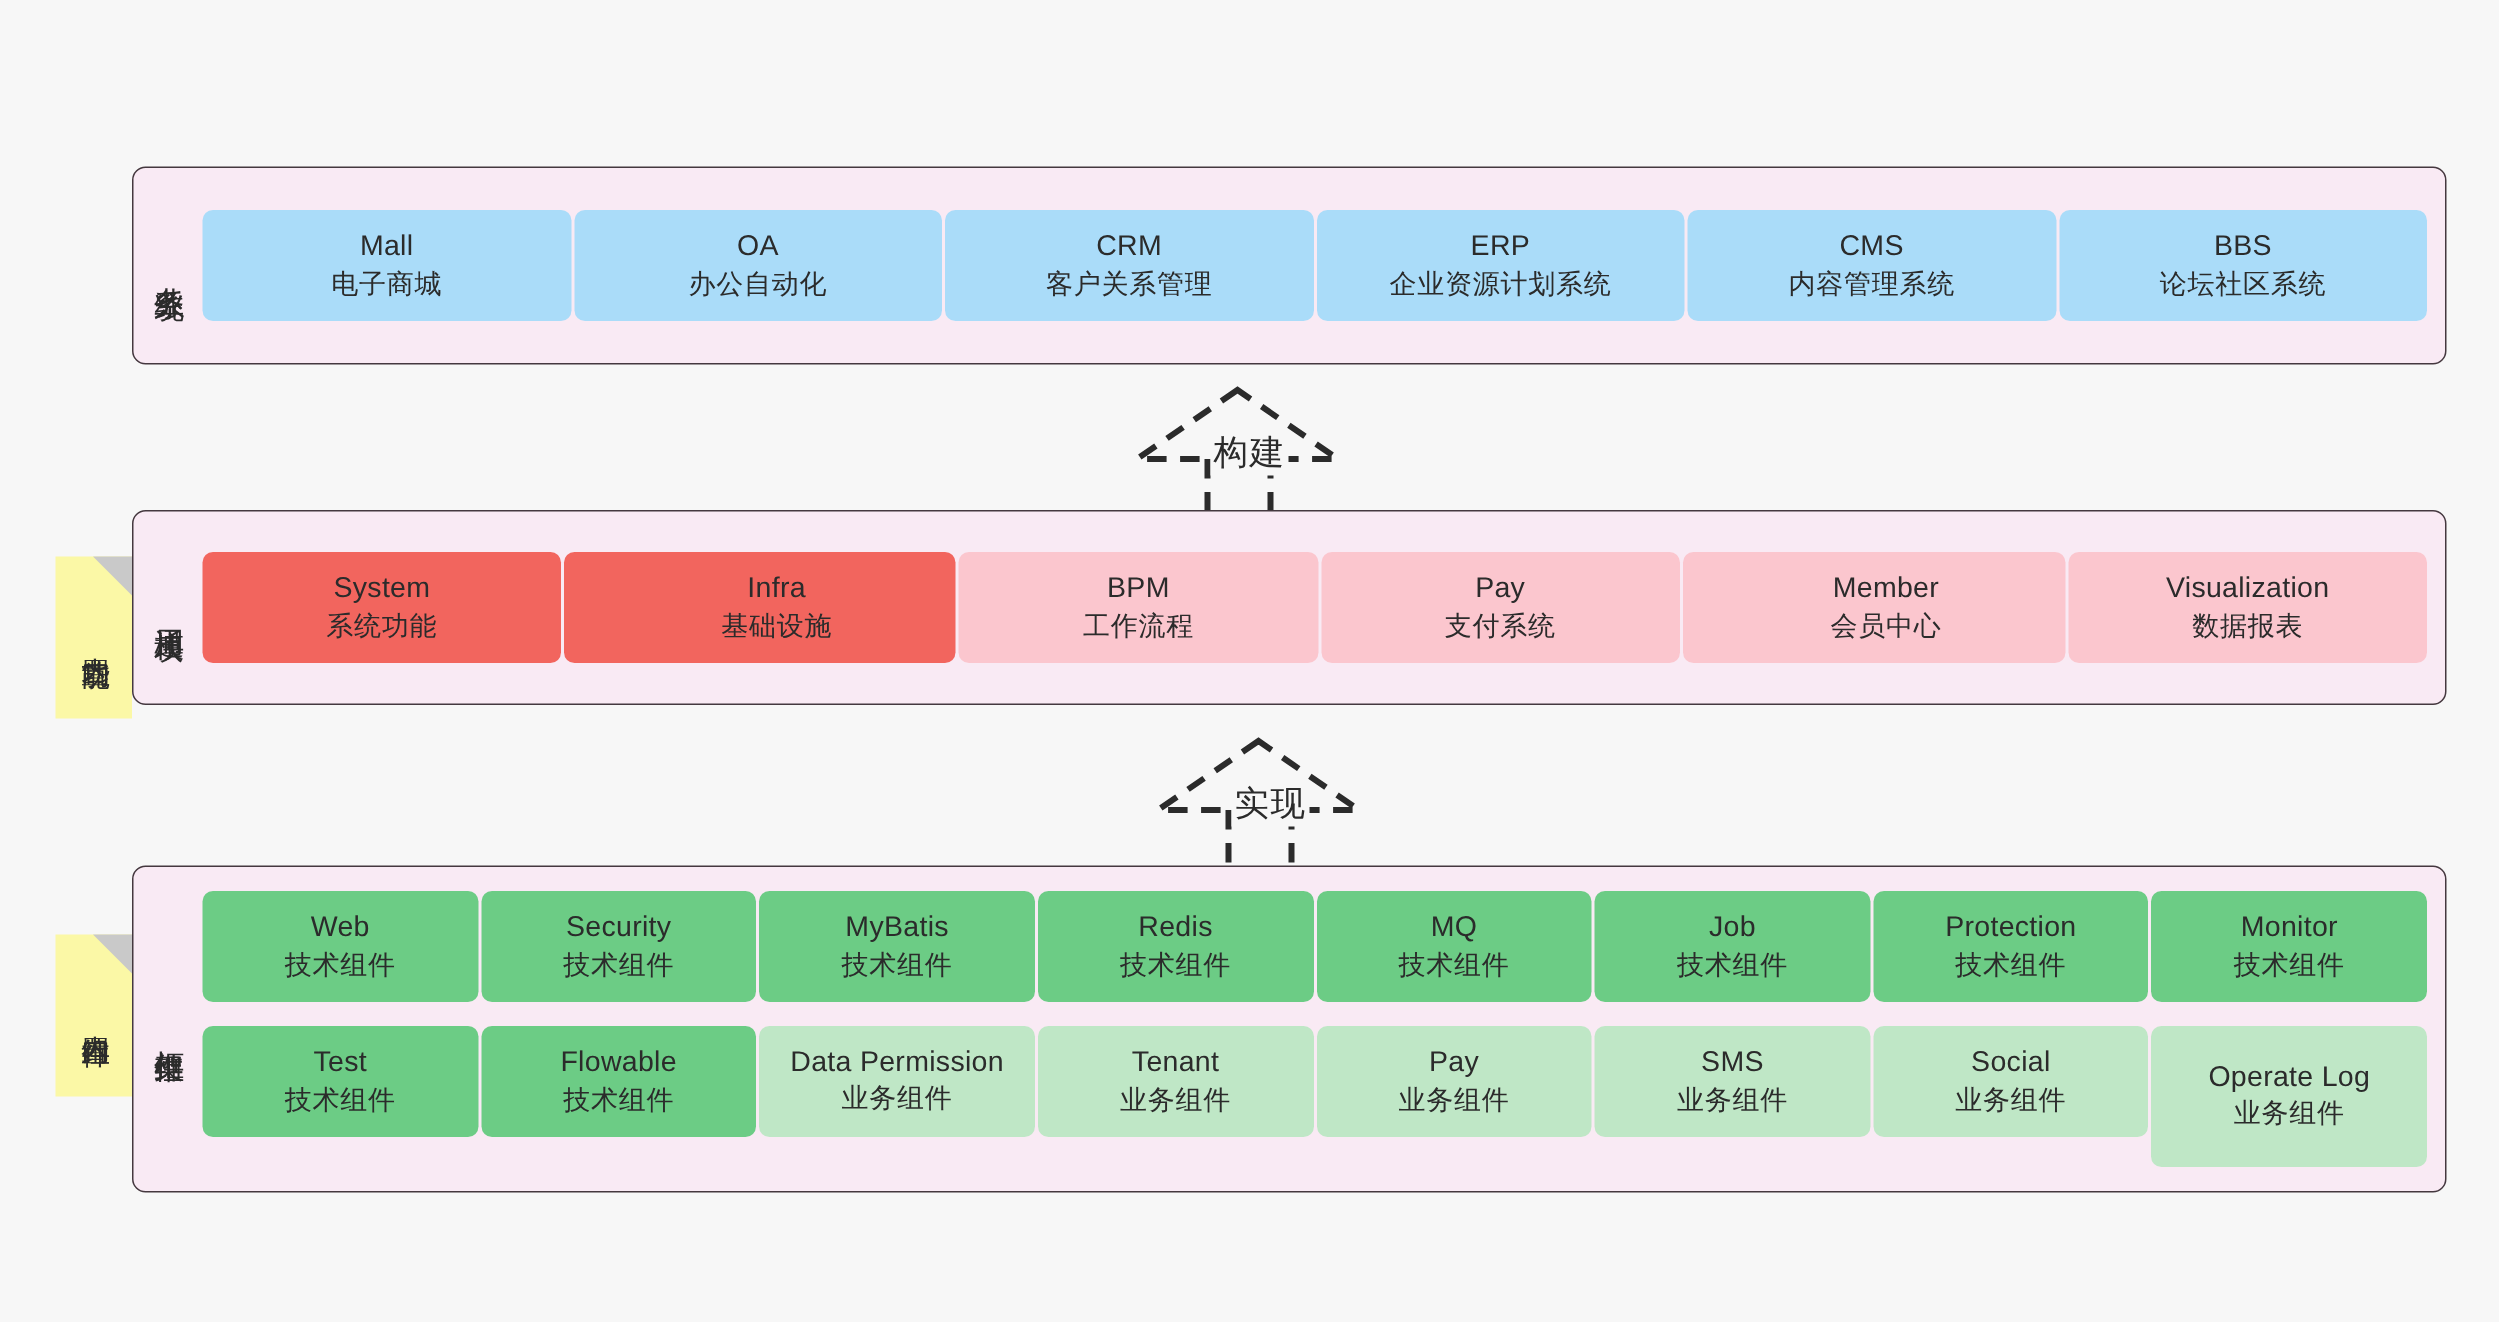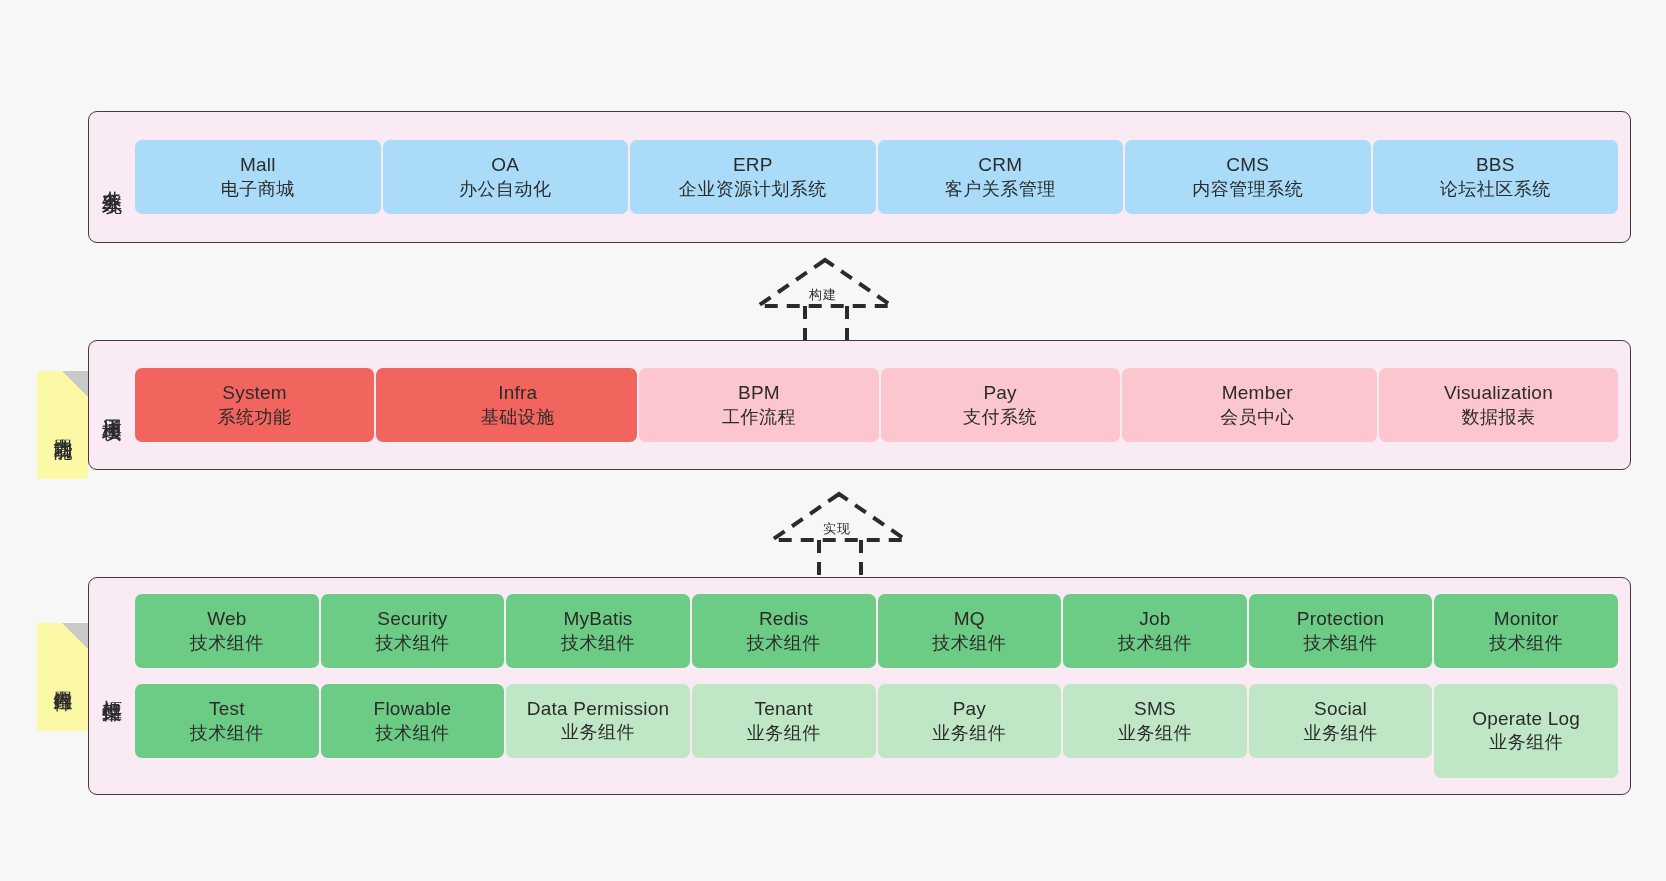--- a/index.html
+++ b/index.html
@@ -113,21 +113,21 @@
     border-top: 26px solid #c9c9c9;
     border-left: 26px solid transparent;
   }
 
   
   .connector {
     position: absolute;
   }
   .connector .conn-label {
     position: absolute;
-    font-size: 13px;
+    font-size: 23px;
     letter-spacing: 1px;
     color: #2b2b2b;
     background: #f7f7f7;
     padding: 0 2px;
     white-space: nowrap;
     user-select: none;
   }
 </style>
 </head>
 <body>
@@ -138,26 +138,26 @@
     <div class="row" id="business-row">
         <div class="card c-blue" style="height: 74px;">
           <div class="t-en">Mall</div>
           <div class="t-cn">电子商城</div>
         </div>
         <div class="card c-blue" style="height: 74px;">
           <div class="t-en">OA</div>
           <div class="t-cn">办公自动化</div>
         </div>
         <div class="card c-blue" style="height: 74px;">
+          <div class="t-en">CRM</div>
+          <div class="t-cn">客户关系管理</div>
+        </div>
+        <div class="card c-blue" style="height: 74px;">
           <div class="t-en">ERP</div>
           <div class="t-cn">企业资源计划系统</div>
-        </div>
-        <div class="card c-blue" style="height: 74px;">
-          <div class="t-en">CRM</div>
-          <div class="t-cn">客户关系管理</div>
         </div>
         <div class="card c-blue" style="height: 74px;">
           <div class="t-en">CMS</div>
           <div class="t-cn">内容管理系统</div>
         </div>
         <div class="card c-blue" style="height: 74px;">
           <div class="t-en">BBS</div>
           <div class="t-cn">论坛社区系统</div>
         </div>
       </div>

